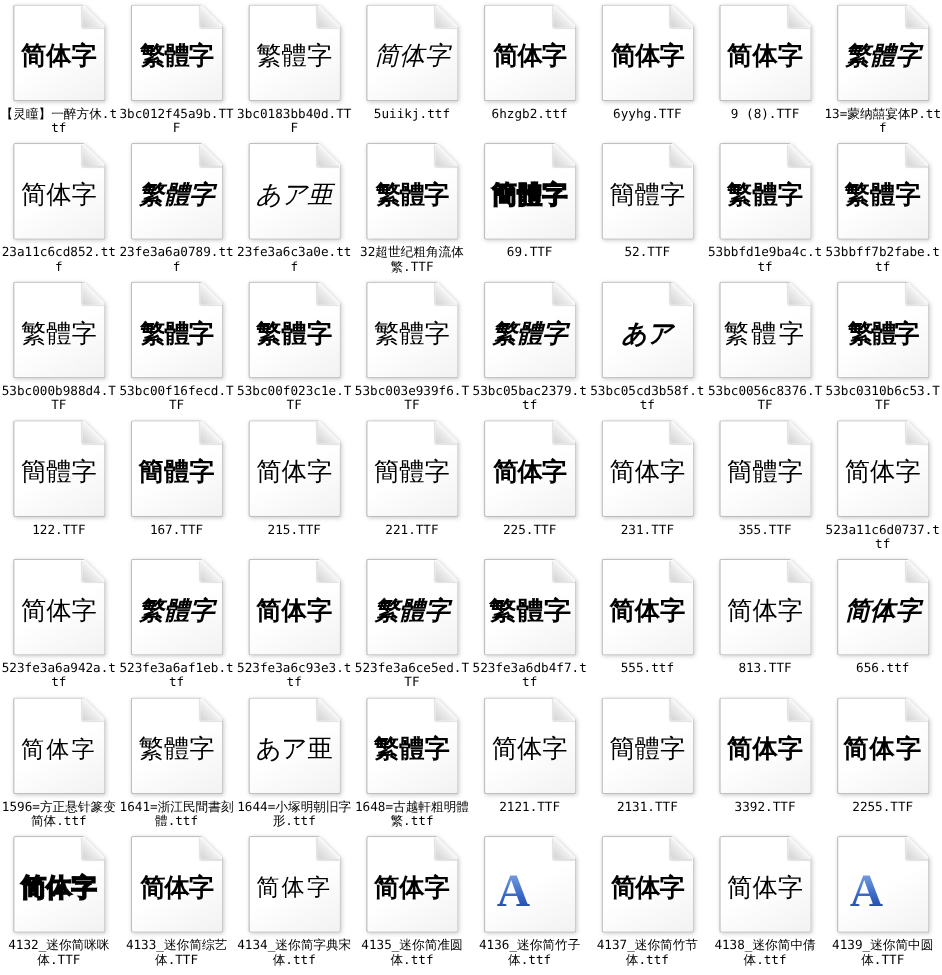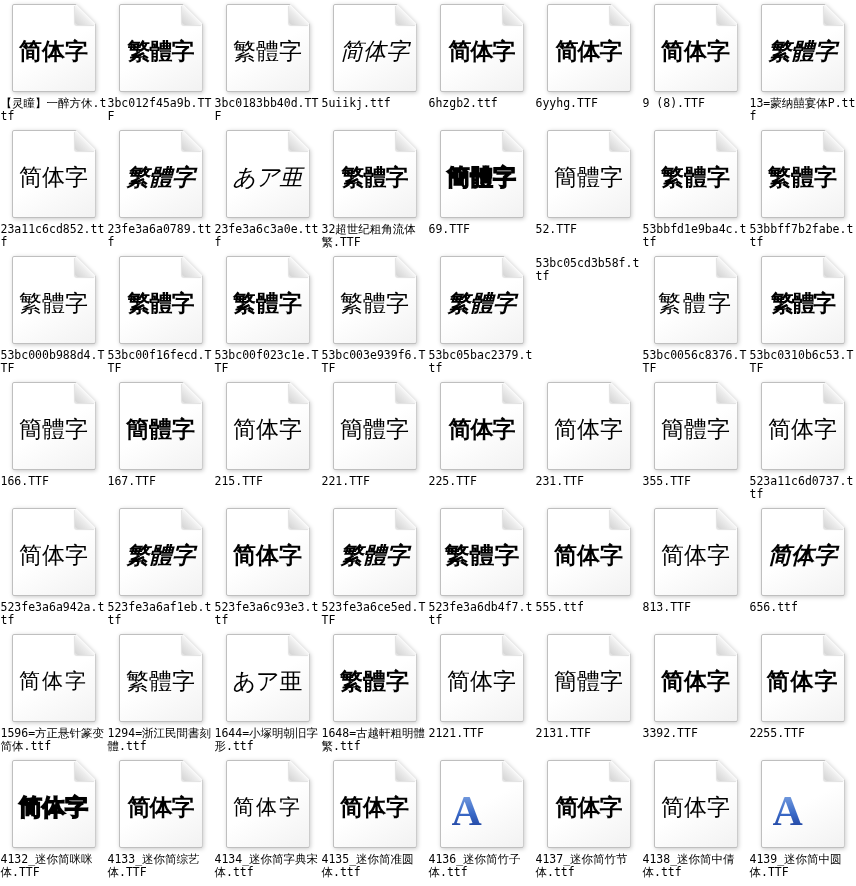--- a/index.html
+++ b/index.html
@@ -53,20 +53,21 @@
     top: 54%;
     transform: translate(-50%, -50%);
     white-space: nowrap;
     font-size: 23px;
     color: #000;
     font-family: "DejaVu Sans", sans-serif;
   }
   .fname {
     margin-top: 5px;
     width: 106px;
+    text-align: center;
     font-family: "DejaVu Sans Mono", "DejaVu Sans", monospace;
     font-size: 11.5px;
     line-height: 13px;
     color: #000;
     word-break: break-all;
   }
   
   .s-deco        { font-weight: 700; }
   .s-black       { font-weight: 900; letter-spacing: -1px; }
   .s-bold        { font-weight: 700; }
@@ -307,20 +308,26 @@
       <div class="page-wrap">
         <div class="page">
           <span class="fold"></span>
           <span class="preview s-cursive">繁體字</span>
         </div>
       </div>
       <div class="fname">53bc05bac2379.ttf</div>
     </div>
 
     <div class="card">
+      <div class="page-wrap">
+        <div class="page">
+          <span class="fold"></span>
+          <span class="preview s-brush">あア</span>
+        </div>
+      </div>
       <div class="fname">53bc05cd3b58f.ttf</div>
     </div>
 
     <div class="card">
       <div class="page-wrap">
         <div class="page">
           <span class="fold"></span>
           <span class="preview s-kai-light">繁體字</span>
         </div>
       </div>
@@ -337,21 +344,21 @@
       <div class="fname">53bc0310b6c53.TTF</div>
     </div>
 
     <div class="card">
       <div class="page-wrap">
         <div class="page">
           <span class="fold"></span>
           <span class="preview s-normal">簡體字</span>
         </div>
       </div>
-      <div class="fname">166.TTF</div>
+      <div class="fname">122.TTF</div>
     </div>
 
     <div class="card">
       <div class="page-wrap">
         <div class="page">
           <span class="fold"></span>
           <span class="preview s-bold-serif">簡體字</span>
         </div>
       </div>
       <div class="fname">167.TTF</div>
@@ -507,21 +514,21 @@
       <div class="fname">1596=方正悬针篆变简体.ttf</div>
     </div>
 
     <div class="card">
       <div class="page-wrap">
         <div class="page">
           <span class="fold"></span>
           <span class="preview s-serif">繁體字</span>
         </div>
       </div>
-      <div class="fname">1294=浙江民間書刻體.ttf</div>
+      <div class="fname">1641=浙江民間書刻體.ttf</div>
     </div>
 
     <div class="card">
       <div class="page-wrap">
         <div class="page">
           <span class="fold"></span>
           <span class="preview s-serif">あア亜</span>
         </div>
       </div>
       <div class="fname">1644=小塚明朝旧字形.ttf</div>

